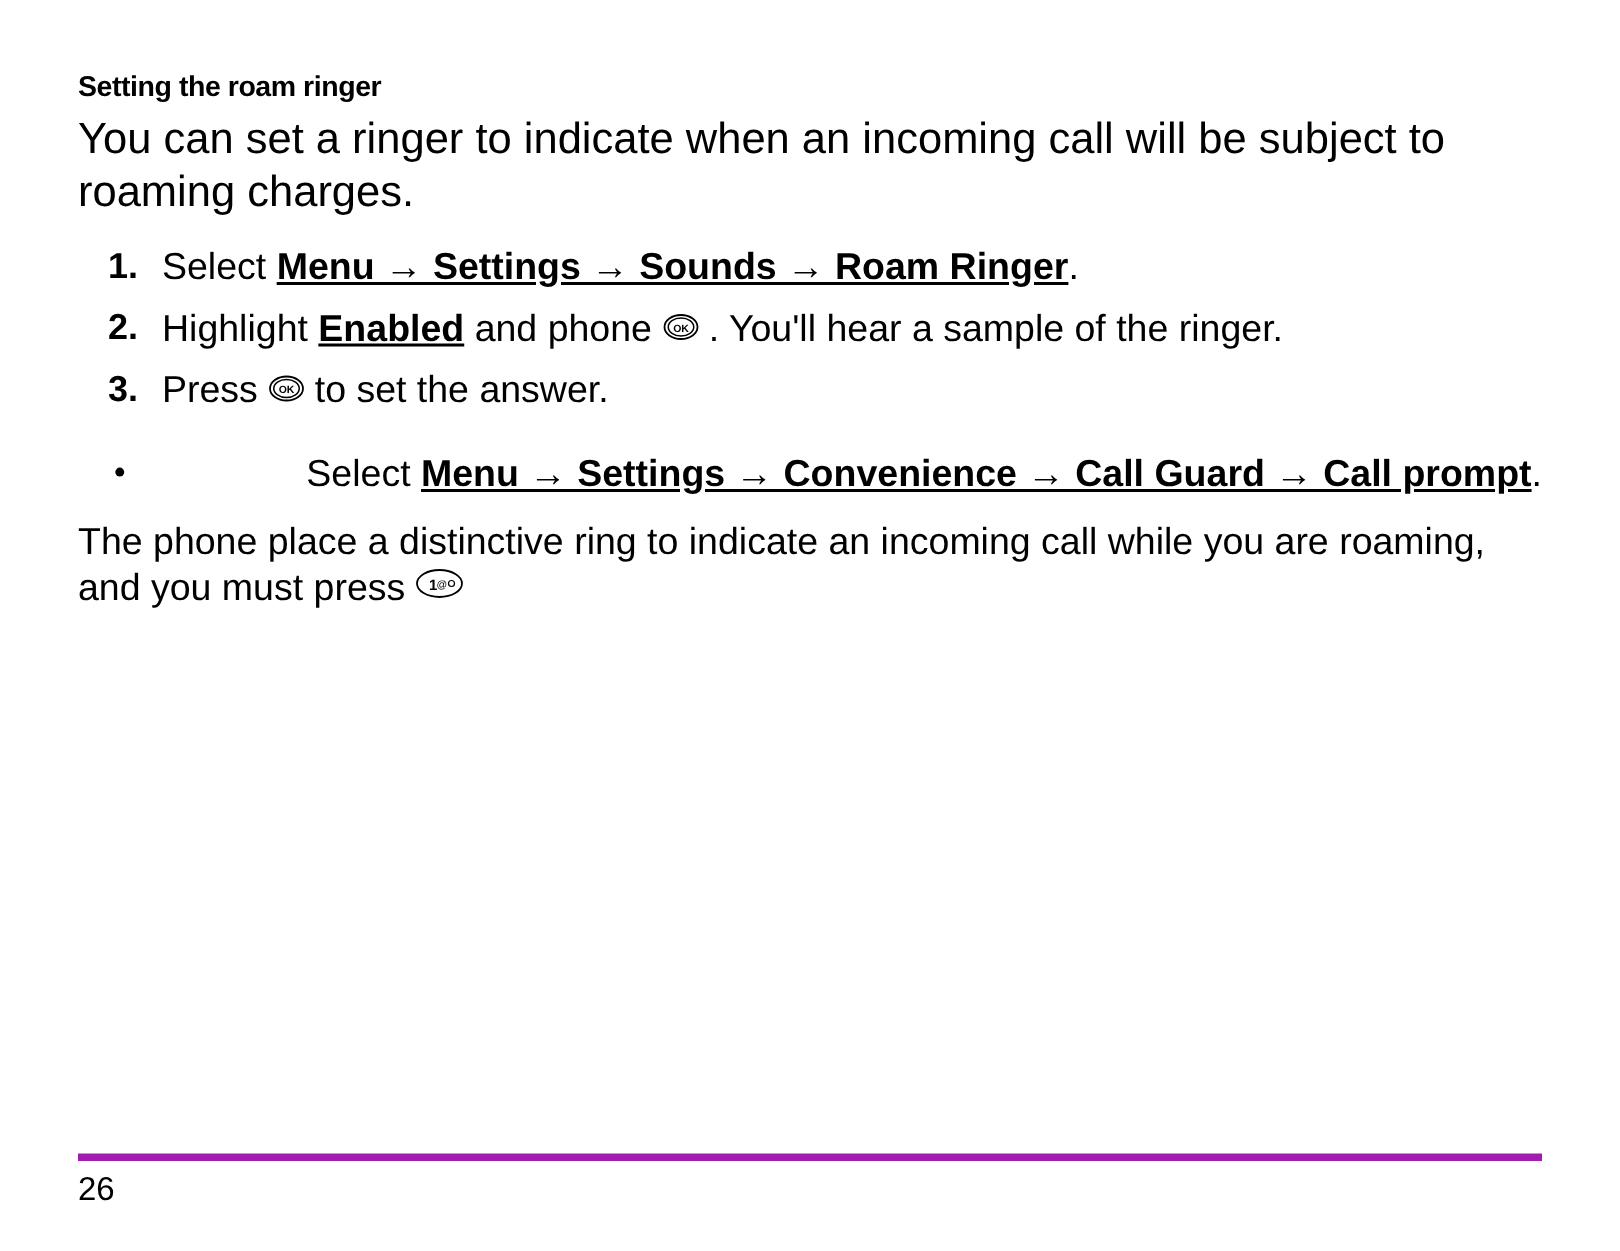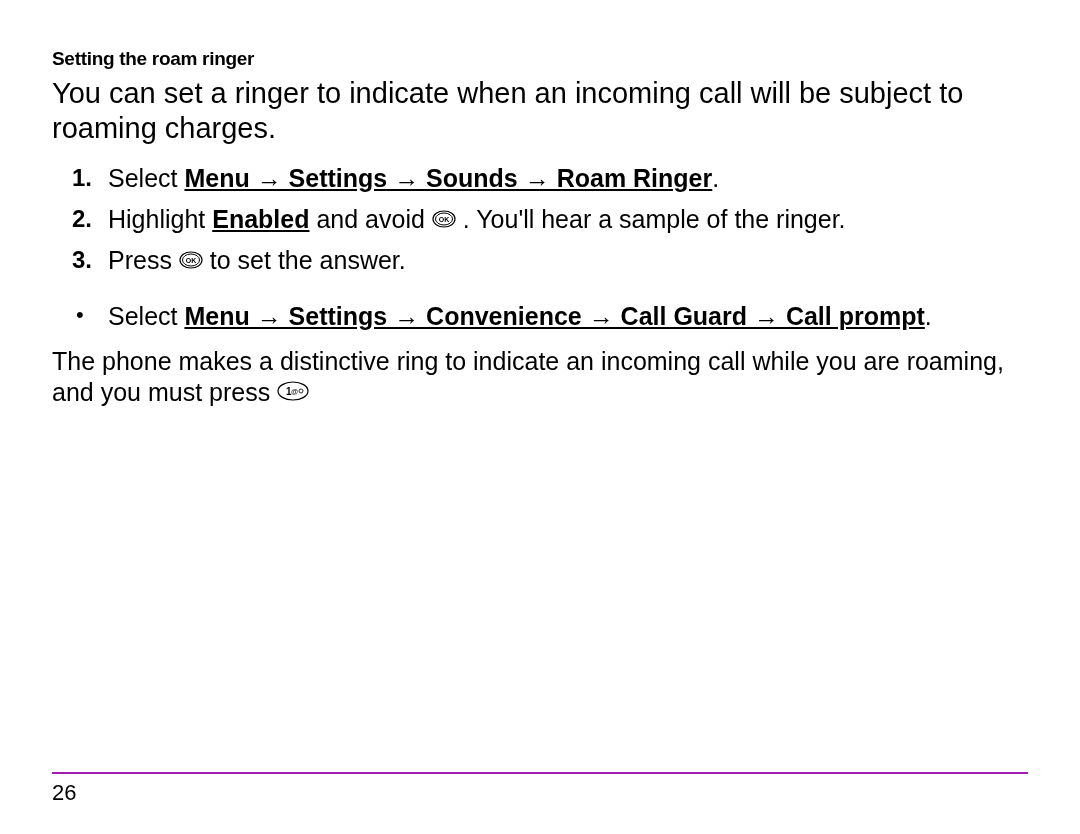--- a/index.html
+++ b/index.html
@@ -40,20 +40,21 @@
     }
     ol li .num {
       position: absolute;
       left: 20px;
       font-weight: bold;
       font-size: 24px;
     }
     ul {
       list-style: none;
       margin-bottom: 12px;
+      text-align: right;
     }
     ul li {
       font-size: 25px;
       line-height: 1.35;
       padding-left: 56px;
       position: relative;
     }
     ul li::before {
       content: "•";
       position: absolute;
@@ -81,21 +82,21 @@
       display: inline-block;
       vertical-align: middle;
       position: relative;
       top: -2px;
     }
     .footer {
       position: absolute;
       bottom: 28px;
       left: 52px;
       right: 52px;
-      border-top: 2px solid #a21caf;
+      border-top: 5px solid #a21caf;
       padding-top: 6px;
       display: flex;
       justify-content: space-between;
       font-size: 22px;
     }
     .section2 {
       margin-top: 14px;
     }
   </style>
 </head>
@@ -103,21 +104,21 @@
 
 <h2>Setting the roam ringer</h2>
 <p class="intro">You can set a ringer to indicate when an incoming call will be subject to roaming charges.</p>
 <ol>
   <li>
     <span class="num">1.</span>
     <span>Select </span><span class="bold">Menu → Settings → Sounds → Roam Ringer</span><span>.</span>
   </li>
   <li>
     <span class="num">2.</span>
-    <span>Highlight </span><span class="bold">Enabled</span><span> and avoid </span><span class="ok-icon"><svg width="24" height="18" viewBox="0 0 24 18">
+    <span>Highlight </span><span class="bold">Enabled</span><span> and phone </span><span class="ok-icon"><svg width="24" height="18" viewBox="0 0 24 18">
           <ellipse cx="12" cy="9" rx="11" ry="8" fill="none" stroke="#000" stroke-width="1.2"></ellipse>
           <ellipse cx="12" cy="9" rx="8.5" ry="6" fill="none" stroke="#000" stroke-width="1"></ellipse>
           <text x="12" y="12" font-size="7" text-anchor="middle" font-family="Arial" font-weight="bold">OK</text>
         </svg></span><span> . You'll hear a sample of the ringer.</span>
   </li>
   <li>
     <span class="num">3.</span>
     <span>Press </span><span class="ok-icon"><svg width="24" height="18" viewBox="0 0 24 18">
           <ellipse cx="12" cy="9" rx="11" ry="8" fill="none" stroke="#000" stroke-width="1.2"></ellipse>
           <ellipse cx="12" cy="9" rx="8.5" ry="6" fill="none" stroke="#000" stroke-width="1"></ellipse>
@@ -126,21 +127,21 @@
   </li>
 </ol>
 
 <div class="section2">
 <ul>
   <li>
     <span>Select </span><span class="bold">Menu → Settings → Convenience → Call Guard → Call prompt</span><span>.</span>
   </li>
 </ul>
 <p class="after-bullet">
-  <span>The phone makes a distinctive ring to indicate an incoming call while you are roaming, and you must press </span><span class="one-icon"><svg width="32" height="20" viewBox="0 0 32 20">
+  <span>The phone place a distinctive ring to indicate an incoming call while you are roaming, and you must press </span><span class="one-icon"><svg width="32" height="20" viewBox="0 0 32 20">
           <ellipse cx="16" cy="10" rx="15" ry="9" fill="none" stroke="#000" stroke-width="1.2"></ellipse>
           <text x="9" y="14" font-size="10" font-family="Arial" font-weight="bold">1</text>
           <text x="14" y="13" font-size="7" font-family="Arial">@</text>
           <circle cx="24" cy="10" r="2" fill="none" stroke="#000" stroke-width="0.8"></circle>
         </svg></span>
 </p>
 </div>
 
 <div class="footer">
   <span>26</span>

